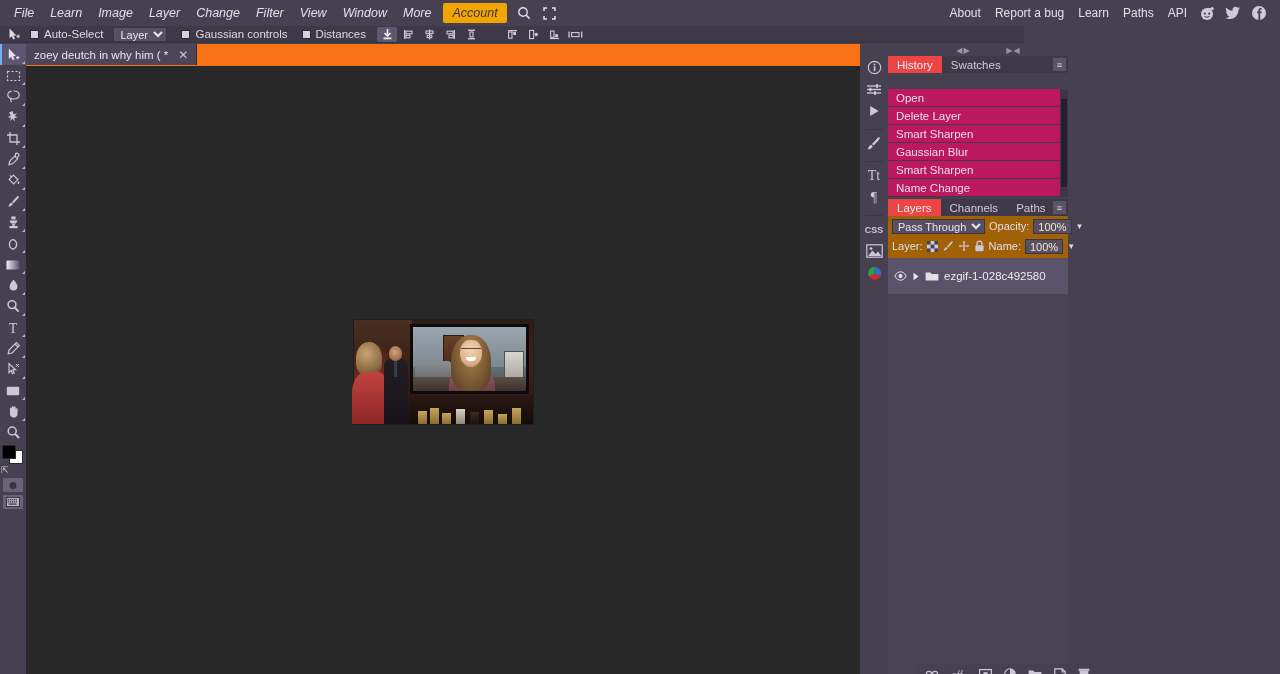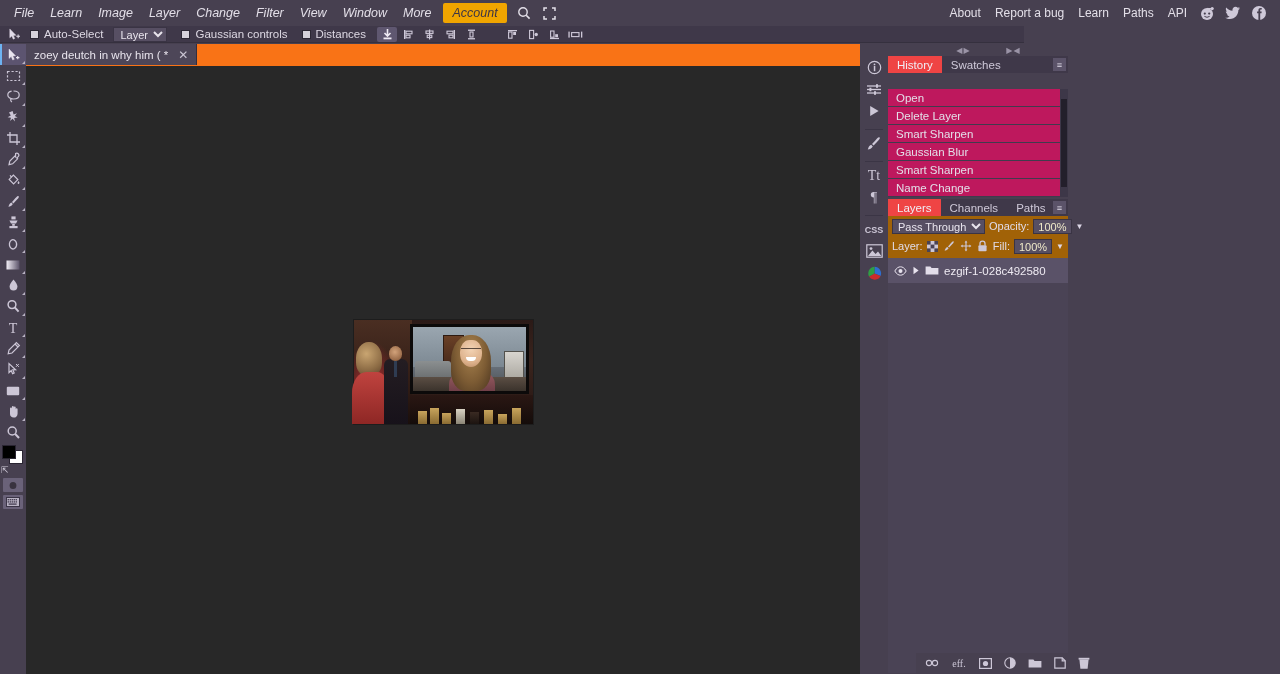--- a/index.html
+++ b/index.html
@@ -282,21 +282,21 @@
     font-family: "Liberation Sans", sans-serif;
   }
   .val-box {
     background: #574f63; border: 1px solid #3a3444; padding: 0 4px;
     font-size: 11px; color: #efe9c9; height: 15px; line-height: 14px;
   }
   .caret { font-size: 8px; color: #ddd7e6; }
   .lock-ic { width: 13px; display: flex; justify-content: center; }
 
   .layer-item {
-    height: 25px; display: flex; align-items: center; gap: 5px;
+    height: 36px; display: flex; align-items: center; gap: 5px;
     padding-left: 6px; background: #5a5268; font-size: 11.5px; color: #eeeaf2;
     margin-top: 2px;
   }
   .layers-empty { background: #4a4355; height: 390px; }
   .layers-bottom {
     position: absolute; left: 28px; bottom: 0; width: 180px; height: 20px;
     background: #474050; display: flex; align-items: center;
     justify-content: flex-end; gap: 12px; padding-right: 6px;
   }
 
@@ -791,21 +791,21 @@
             <svg width="12" height="12" viewBox="0 0 12 12">
                 <path d="M6,0.6 L7.4,2.6 h-0.8 v2.8 h2.8 v-0.8 l2,1.4 l-2,1.4 v-0.8 h-2.8 v2.8 h0.8 L6,11.4 L4.6,9.4 h0.8 v-2.8 H2.6 v0.8 l-2,-1.4 l2,-1.4 v0.8 h2.8 V2.6 H4.6 Z" fill="#cdc7d7"></path>
               </svg>
           </span>
           <span class="lock-ic">
             <svg width="11" height="12" viewBox="0 0 11 12">
                 <path d="M3,5.4 V3.6 a2.5,2.5 0 0 1 5,0 V5.4" fill="none" stroke="#cdc7d7" stroke-width="1.3"></path>
                 <rect x="1.4" y="5.2" width="8.2" height="6" rx="1" fill="#cdc7d7"></rect>
               </svg>
           </span>
-          <span>Fill:</span>
+          <span>Name:</span>
           <span class="val-box">100%</span>
           <span class="caret">▼</span>
         </div>
 
         <div class="layer-item">
           <span>
             <svg width="13" height="10" viewBox="0 0 13 10">
                 <path d="M0.8,5 C2.6,1.8 4.6,0.8 6.5,0.8 C8.4,0.8 10.4,1.8 12.2,5 C10.4,8.2 8.4,9.2 6.5,9.2 C4.6,9.2 2.6,8.2 0.8,5 Z" fill="none" stroke="#e8e3ee" stroke-width="1"></path>
                 <circle cx="6.5" cy="5" r="2" fill="#e8e3ee"></circle>
               </svg>

